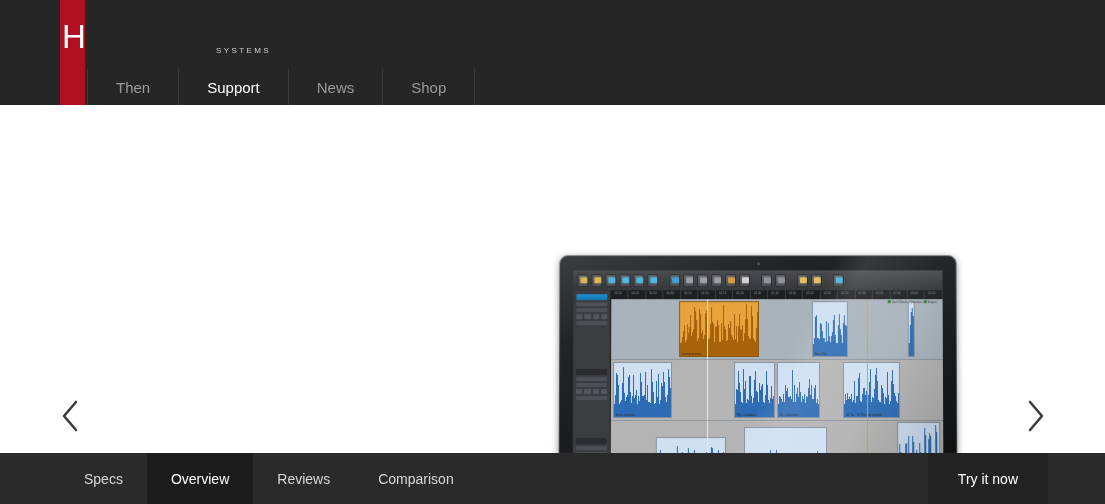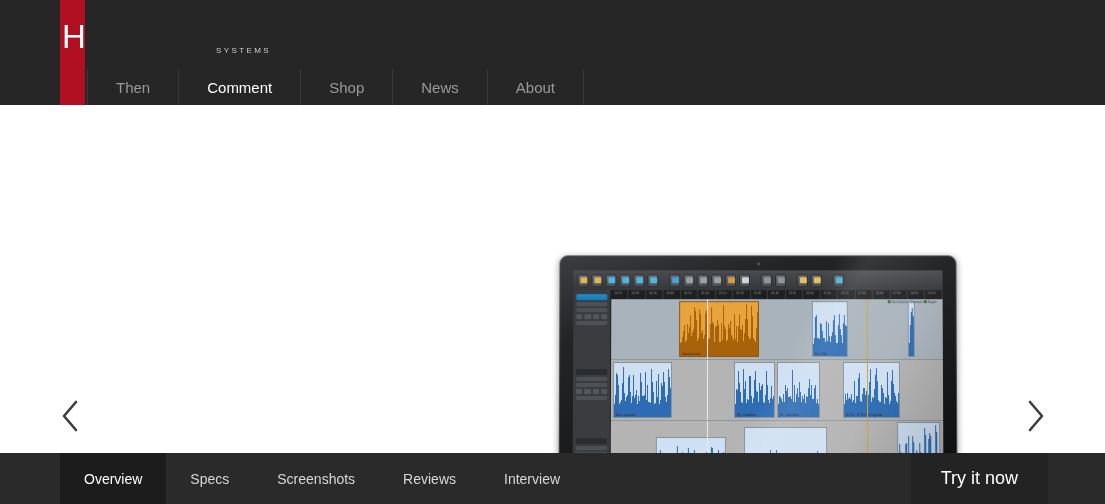--- a/index.html
+++ b/index.html
@@ -234,21 +234,21 @@
   .bb-spacer { width: 60px; }
   .bb-tab {
     display:flex; align-items:center; justify-content:center;
     padding: 0 24px; font-size: 14px; color:#d8d8d8; cursor:pointer;
     white-space:nowrap;
   }
   .bb-tab.active { background:#1c1c1c; color:#ffffff; }
   .bb-flex { flex: 1; }
   .bb-cta {
     display:flex; align-items:center; justify-content:center;
-    padding: 0 30px; font-size: 18px; color:#ffffff; cursor:pointer;
+    padding: 0 30px; font-size: 14px; color:#ffffff; cursor:pointer;
     white-space:nowrap;
   }
   .bb-cta.dark { background:#232323; }
   .bb-cta.blue { background:#06a7f0; }
   .bb-end { width: 57px; }
 </style>
 </head>
 <body>
 
 <div class="page">
@@ -258,24 +258,23 @@
   <div class="header">
     <div class="logo-bar"></div>
 
     <div class="logo-wrap">
       <span class="logo-h">H</span>
     </div>
     <div class="logo-sub">SYSTEMS</div>
 
     <nav class="nav">
       <div class="nav-item">Then</div>
-      <div class="nav-item active">Comment</div>
+      <div class="nav-item active">Support</div>
+      <div class="nav-item">News</div>
       <div class="nav-item">Shop</div>
-      <div class="nav-item">News</div>
-      <div class="nav-item">About</div>
     </nav>
   </div>
 
   <div class="stage">
 
     <div class="arrow arrow-prev">
       <svg width="20" height="34" viewBox="0 0 20 34">
         <polyline points="16,3 4,17 16,31" fill="none" stroke="#3d3d3d" stroke-width="2.6" stroke-linecap="round" stroke-linejoin="round"></polyline>
       </svg>
     </div>
@@ -1101,23 +1100,22 @@
         </div>
 
         <div class="glare"></div>
       </div>
 
     </div>
   </div>
 
   <div class="bottombar">
     <div class="bb-spacer"></div>
+    <div class="bb-tab">Specs</div>
     <div class="bb-tab active">Overview</div>
-    <div class="bb-tab">Specs</div>
-    <div class="bb-tab">Screenshots</div>
     <div class="bb-tab">Reviews</div>
-    <div class="bb-tab">Interview</div>
+    <div class="bb-tab">Comparison</div>
     <div class="bb-flex"></div>
     <div class="bb-cta dark">Try it now</div>
     <div class="bb-end"></div>
   </div>
 
 </div>
 
 </body></html>

